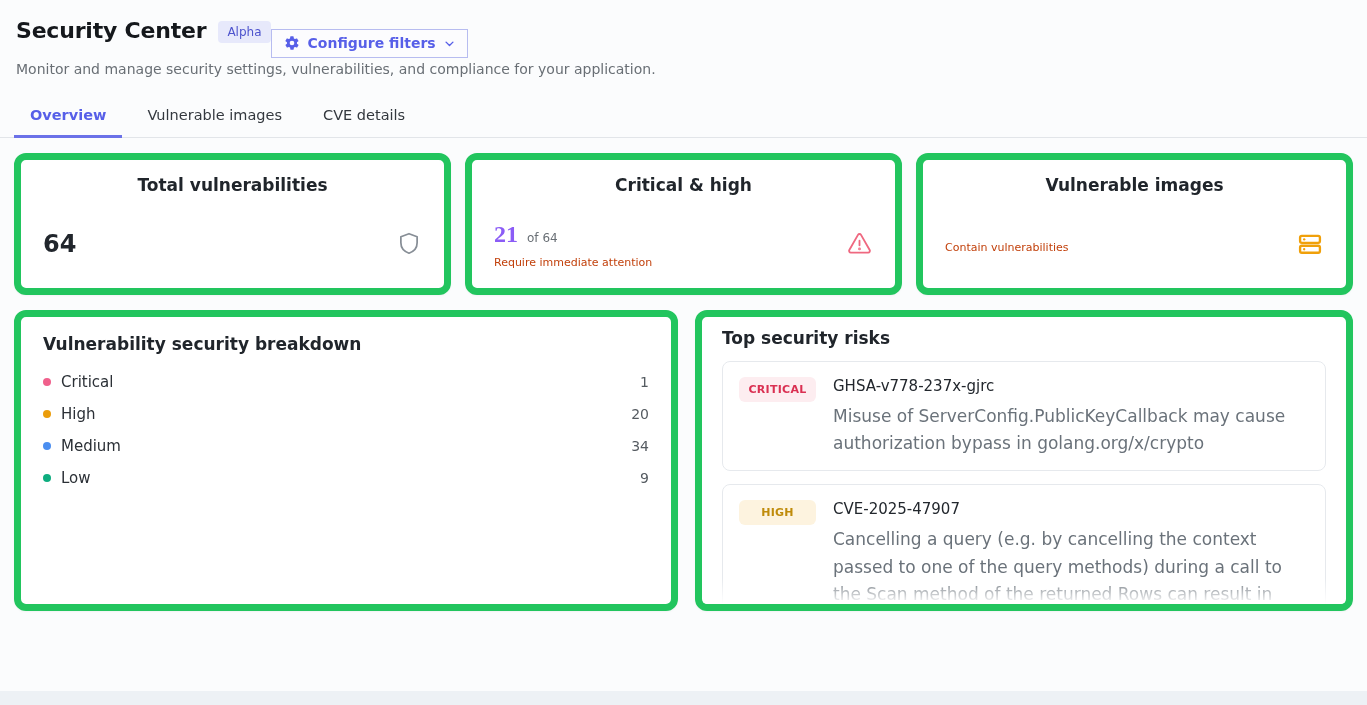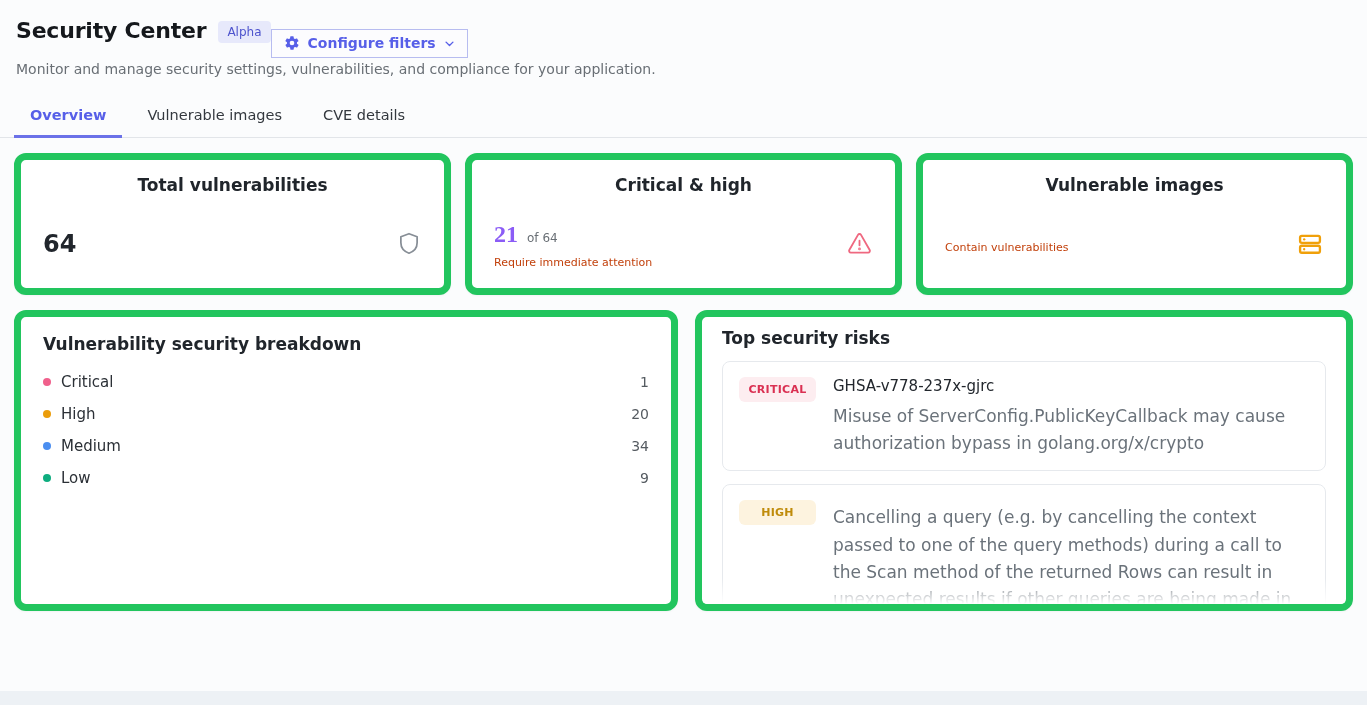--- a/index.html
+++ b/index.html
@@ -225,20 +225,21 @@
     <span class="sev-badge sev-critical">CRITICAL</span>
     <div>
       <div class="risk-title">GHSA-v778-237x-gjrc</div>
       <div class="risk-desc">Misuse of ServerConfig.PublicKeyCallback may cause authorization bypass in golang.org/x/crypto</div>
     </div>
   </div>
 
   <div class="risk-card">
     <span class="sev-badge sev-high">HIGH</span>
     <div>
+      <div class="risk-title">CVE-2025-47907</div>
       <div class="risk-desc">Cancelling a query (e.g. by cancelling the context passed to one of the query methods) during a call to the Scan method of the returned Rows can result in unexpected results if other queries are being made in parallel. This can result in a race condition that may overwrite the expected results with those of another query, causing the call to Scan to return either unexpected results from the other query or an error.</div>
     </div>
   </div>
 
   <div class="risk-card">
     <span class="sev-badge sev-high">HIGH</span>
     <div>
       <div class="risk-title">CVE-2025-9086</div>
 
     </div>

